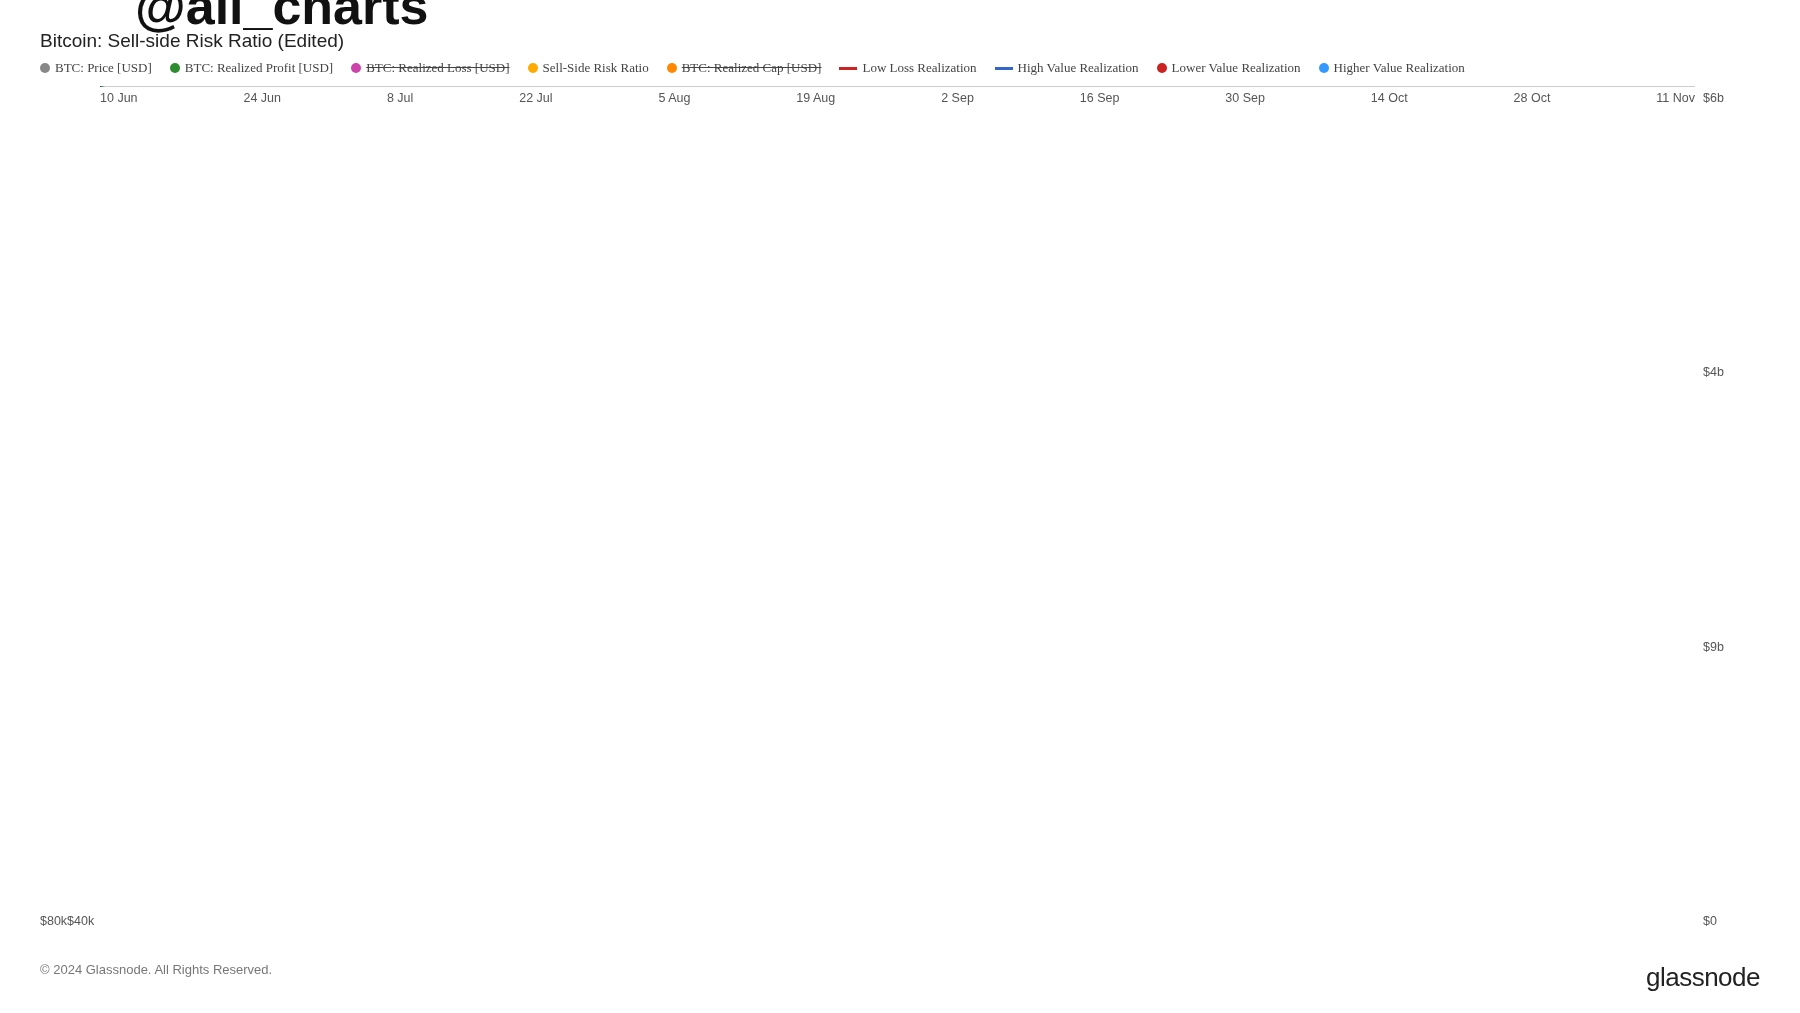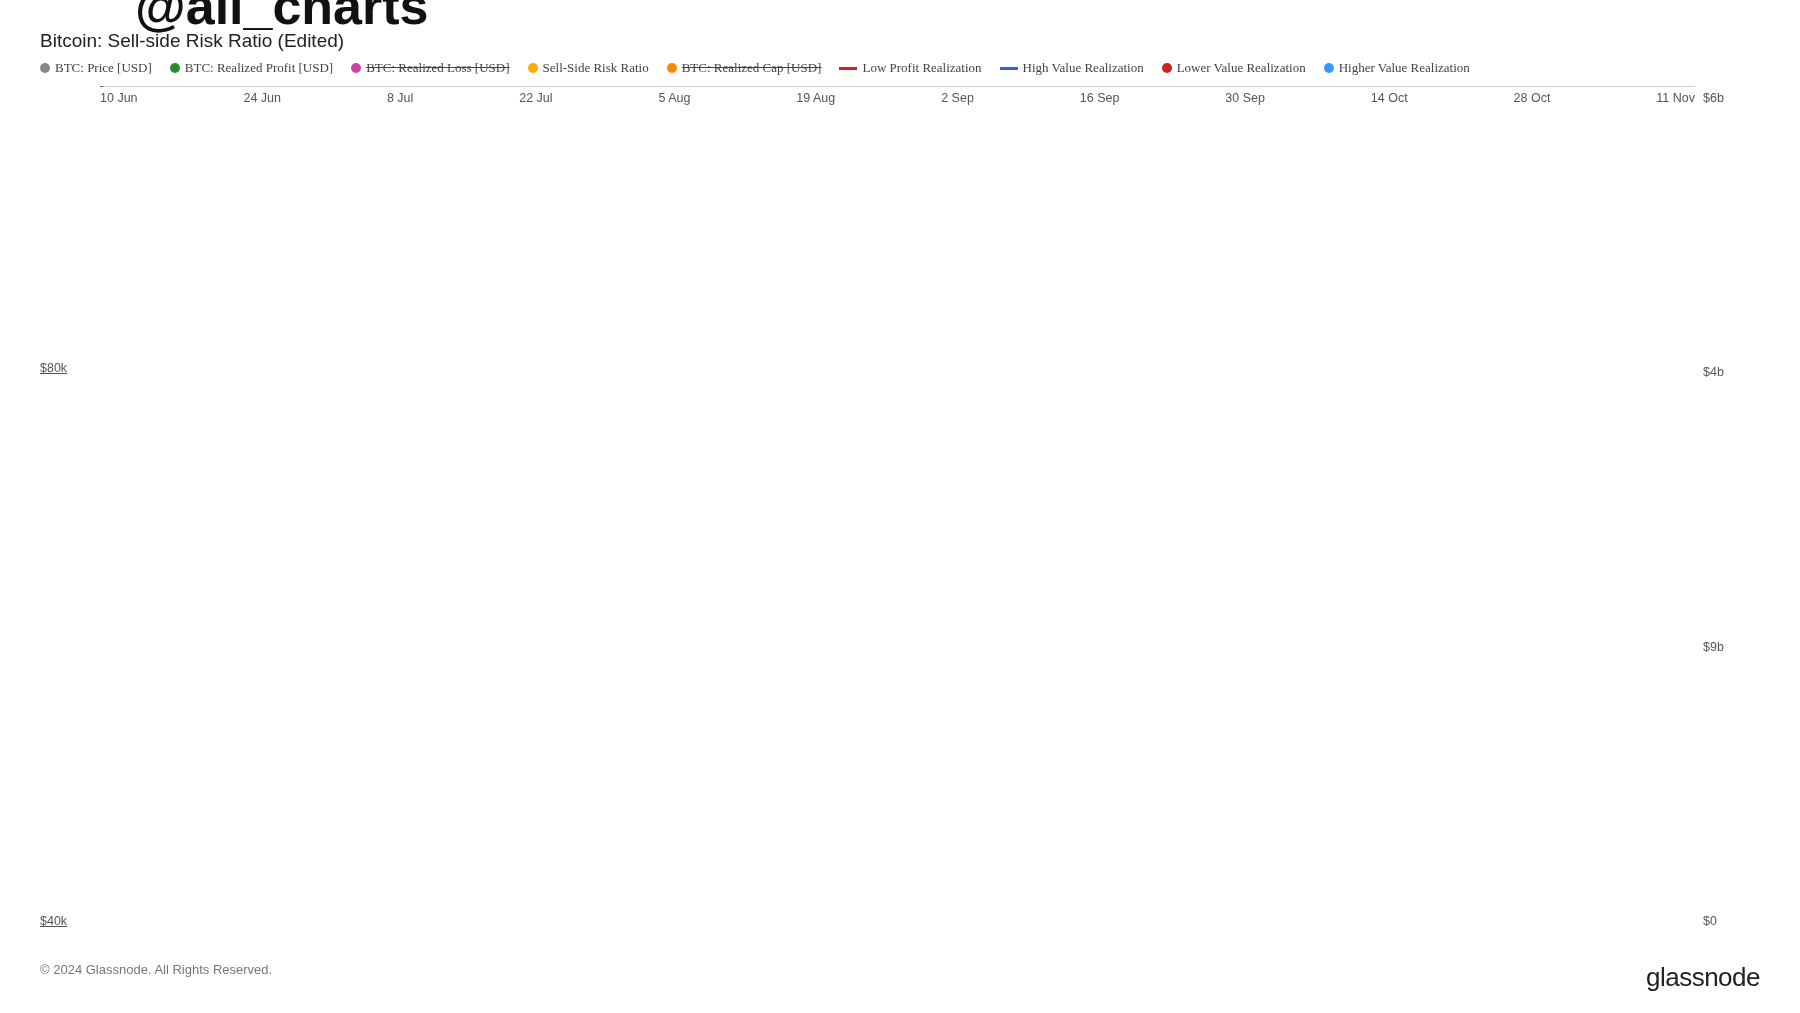--- a/index.html
+++ b/index.html
@@ -50,29 +50,28 @@
     }
     .chart-area {
       flex: 1;
       display: flex;
       flex-direction: row;
       position: relative;
     }
     .y-axis-left {
       width: 60px;
       display: flex;
-      flex-direction: column;
+      flex-direction: row;
       justify-content: space-between;
-      align-items: flex-start;
+      align-items: flex-end;
       padding-right: 8px;
       padding-bottom: 28px;
       padding-top: 5px;
       font-size: 12.5px;
       color: #555;
-      text-decoration: underline;
     }
     .y-axis-right {
       width: 65px;
       display: flex;
       flex-direction: column;
       justify-content: space-between;
       align-items: flex-start;
       padding-left: 8px;
       padding-bottom: 28px;
       padding-top: 5px;
@@ -171,21 +170,21 @@
     <div class="legend-item">
       <div class="legend-dot" style="background:#ffaa00;"></div>
       <span>Sell-Side Risk Ratio</span>
     </div>
     <div class="legend-item">
       <div class="legend-dot" style="background:#ff8800;"></div>
       <span style="text-decoration:line-through;">BTC: Realized Cap [USD]</span>
     </div>
     <div class="legend-item">
       <div class="legend-line" style="background:#cc2222;"></div>
-      <span>Low Profit Realization</span>
+      <span>Low Loss Realization</span>
     </div>
     <div class="legend-item">
       <div class="legend-line" style="background:#3366cc;"></div>
       <span>High Value Realization</span>
     </div>
     <div class="legend-item">
       <div class="legend-dot" style="background:#cc2222;"></div>
       <span>Lower Value Realization</span>
     </div>
     <div class="legend-item">

